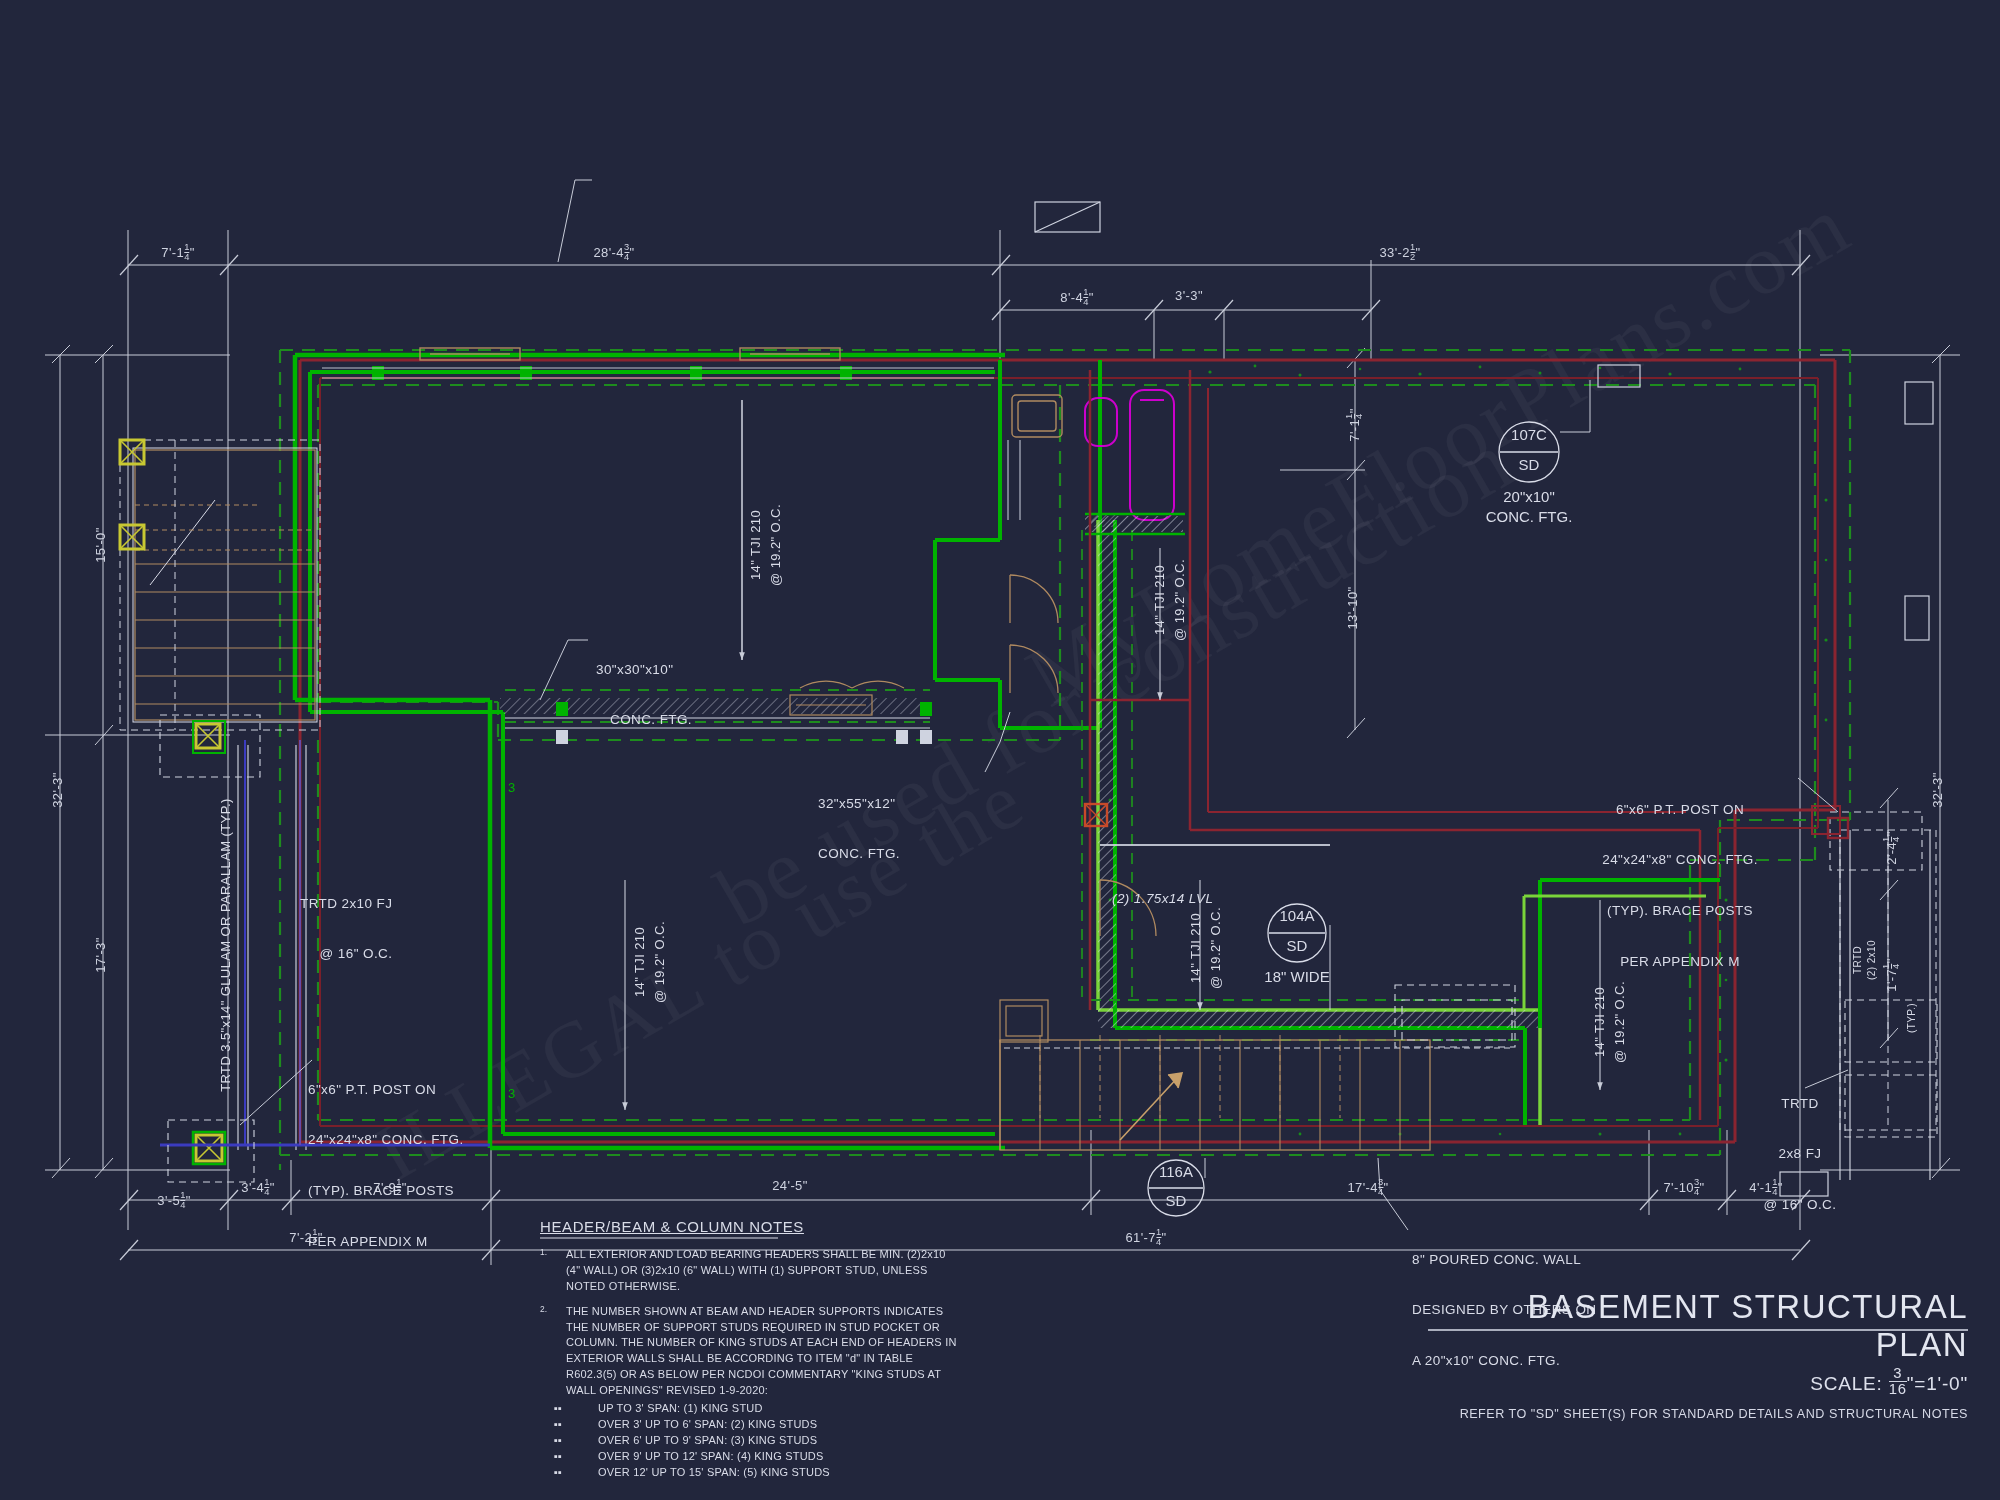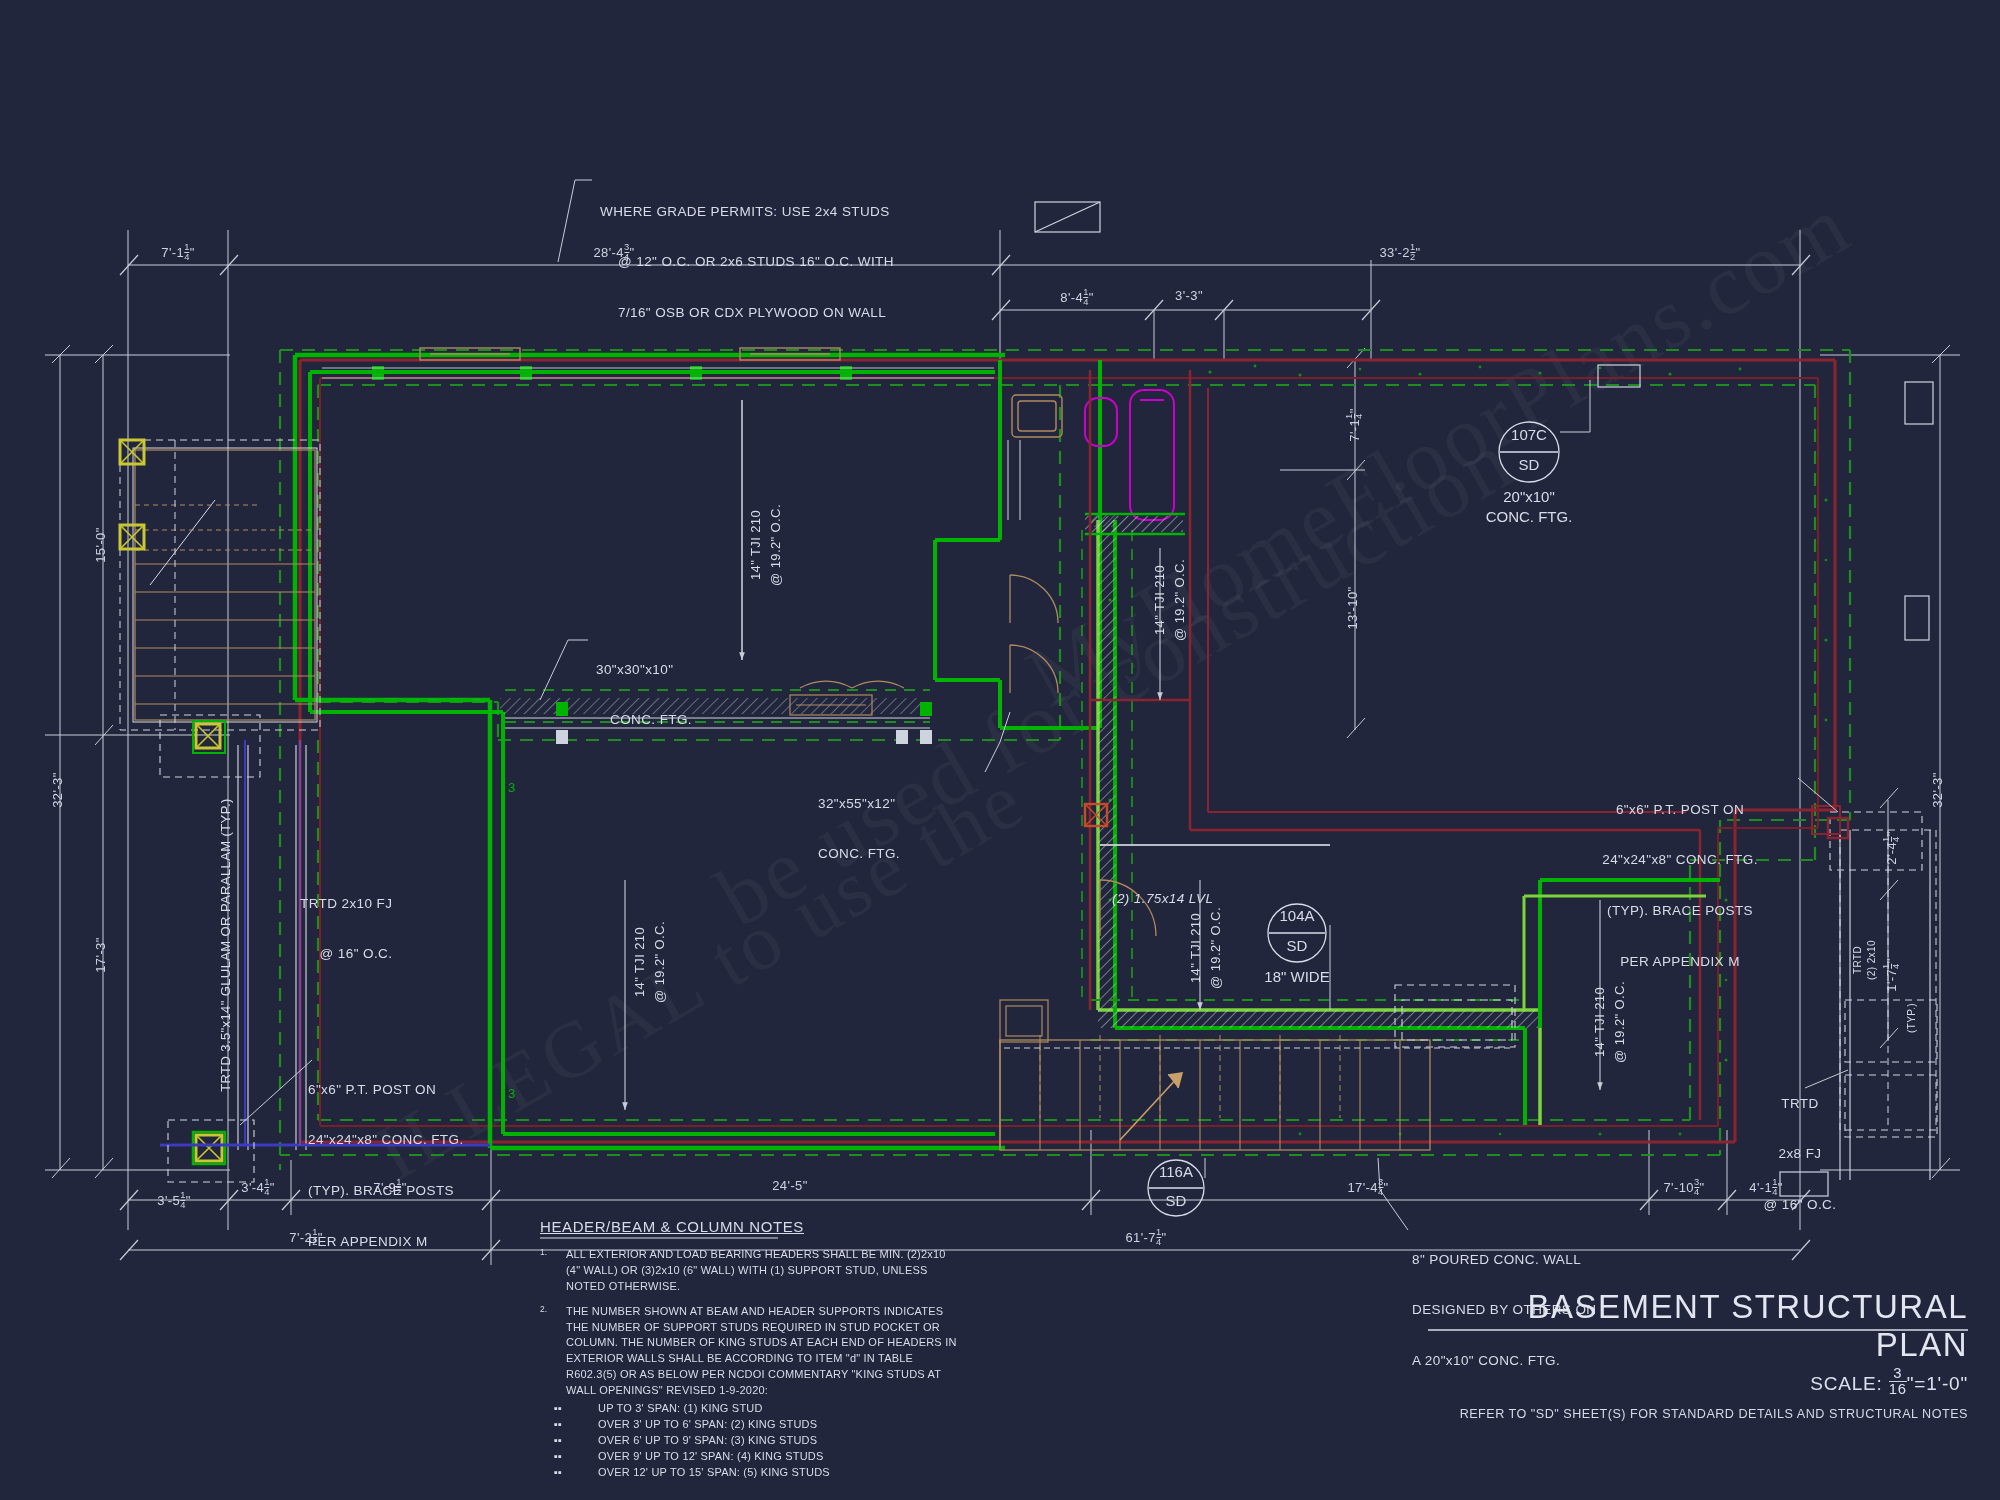--- a/index.html
+++ b/index.html
@@ -538,25 +538,20 @@
   <div class="txt dim" style="left:1368px;top:1178px;transform:translateX(-50%);"><span>17'-4</span><span class="frac"><i>3</i><i class="d">4</i></span><span>"</span></div>
 
   <div class="txt dim" style="left:1684px;top:1178px;transform:translateX(-50%);"><span>7'-10</span><span class="frac"><i>3</i><i class="d">4</i></span><span>"</span></div>
 
   <div class="txt dim" style="left:1766px;top:1178px;transform:translateX(-50%);"><span>4'-1</span><span class="frac"><i>1</i><i class="d">4</i></span><span>"</span></div>
 
   <div class="txt dim" style="left:306px;top:1228px;transform:translateX(-50%);"><span>7'-2</span><span class="frac"><i>1</i><i class="d">2</i></span><span>"</span></div>
 
   <div class="txt dim" style="left:1146px;top:1228px;transform:translateX(-50%);"><span>61'-7</span><span class="frac"><i>1</i><i class="d">4</i></span><span>"</span></div>
 
-  <div class="txt note" style="left:600px;top:170px;">
-    <div>WHERE GRADE PERMITS: USE 2x4 STUDS</div>
-    <div style="padding-left:18px">@ 12" O.C. OR 2x6 STUDS 16" O.C. WITH</div>
-    <div style="padding-left:18px">7/16" OSB OR CDX PLYWOOD ON WALL</div>
-  </div>
 
   <div class="txt note" style="left:596px;top:628px;">
     <div>30"x30"x10"</div>
     <div style="padding-left:14px">CONC. FTG.</div>
   </div>
 
   <div class="txt note" style="left:818px;top:762px;">
     <div>32"x55"x12"</div>
     <div>CONC. FTG.</div>
   </div>

